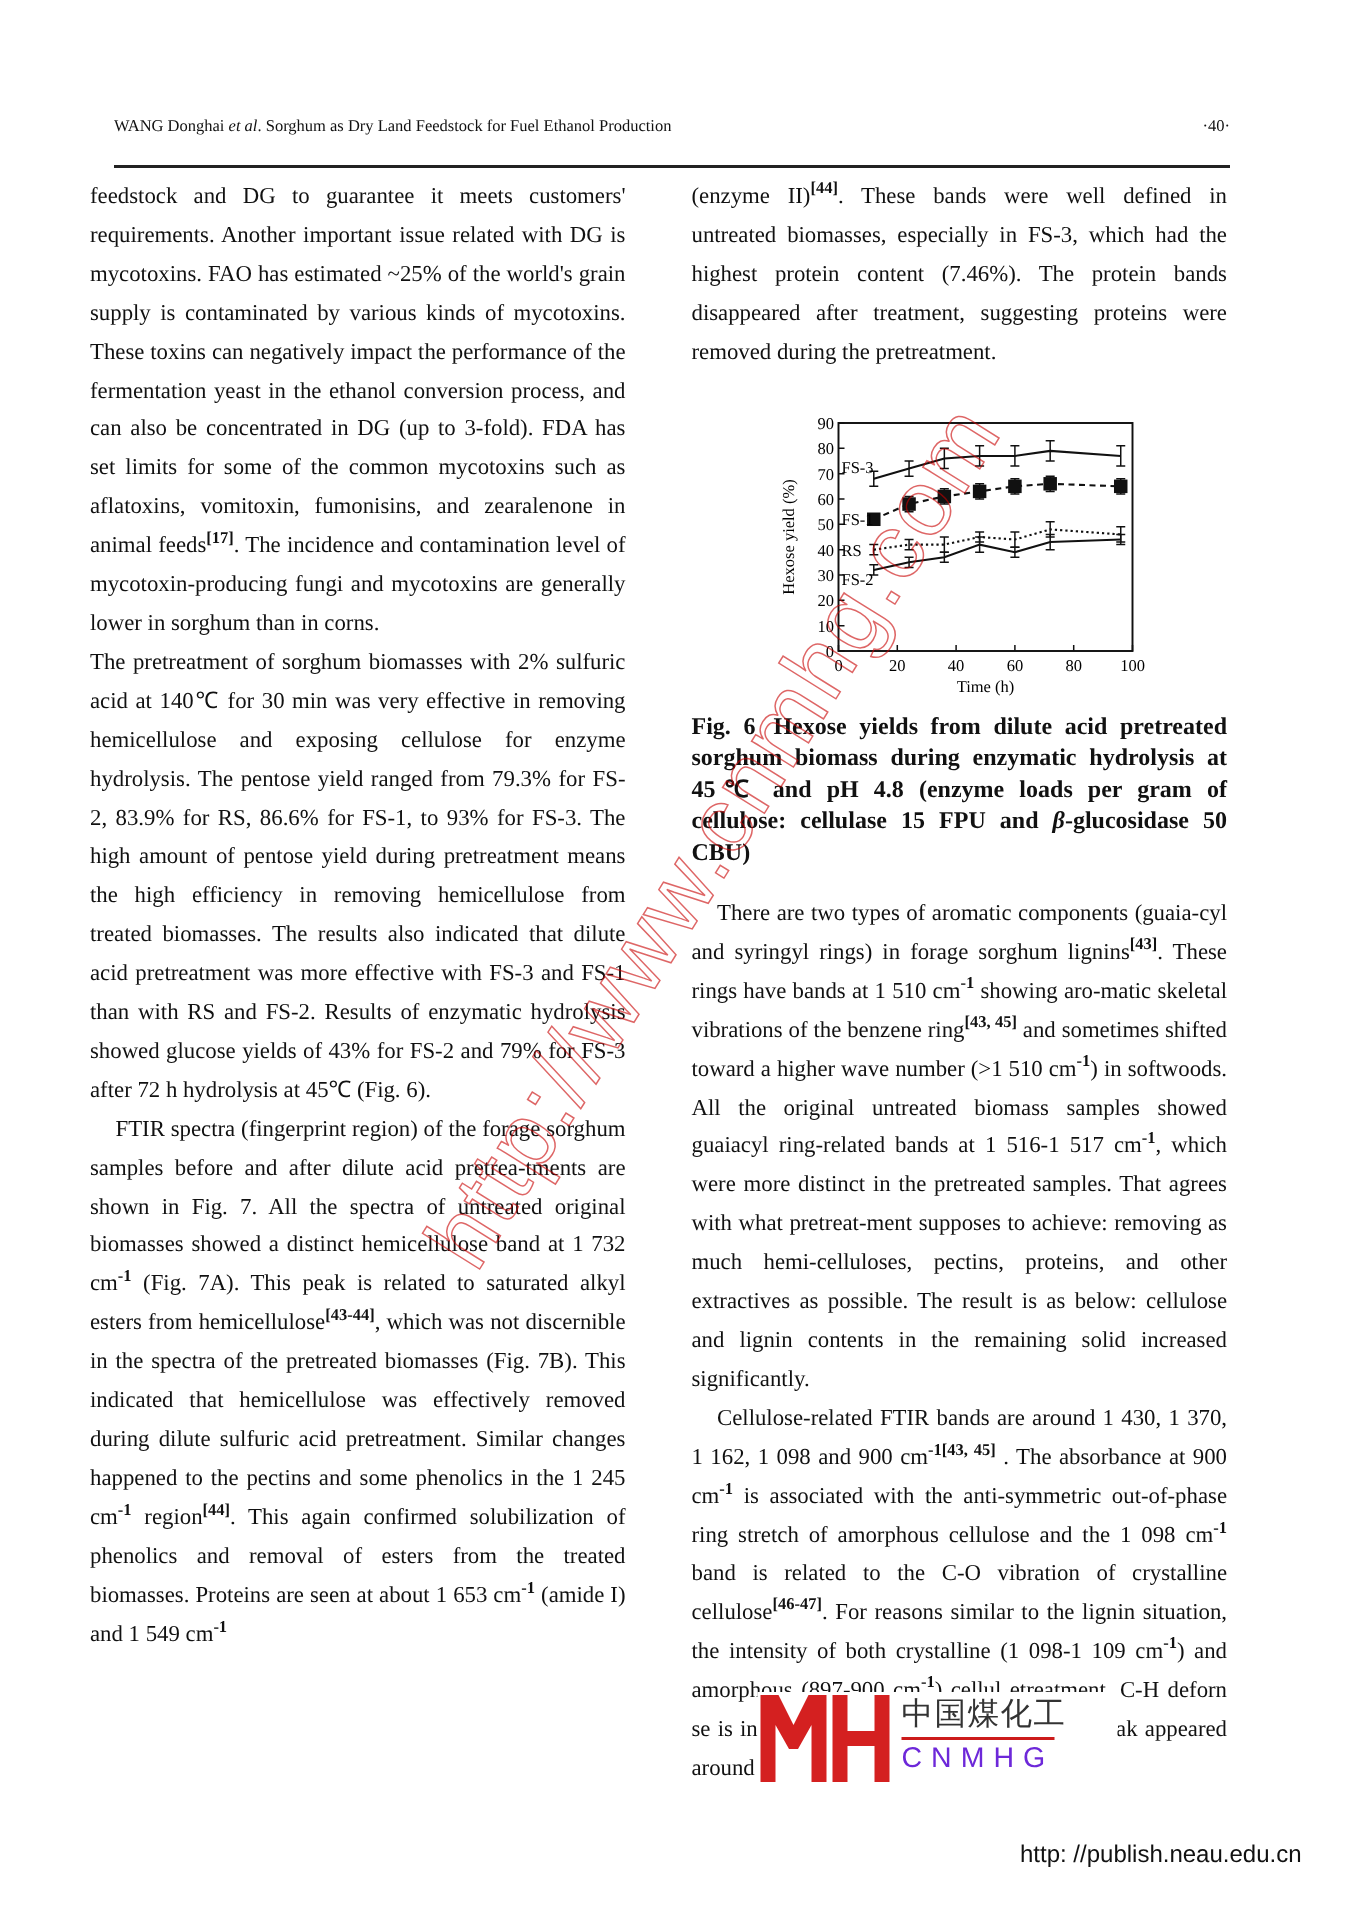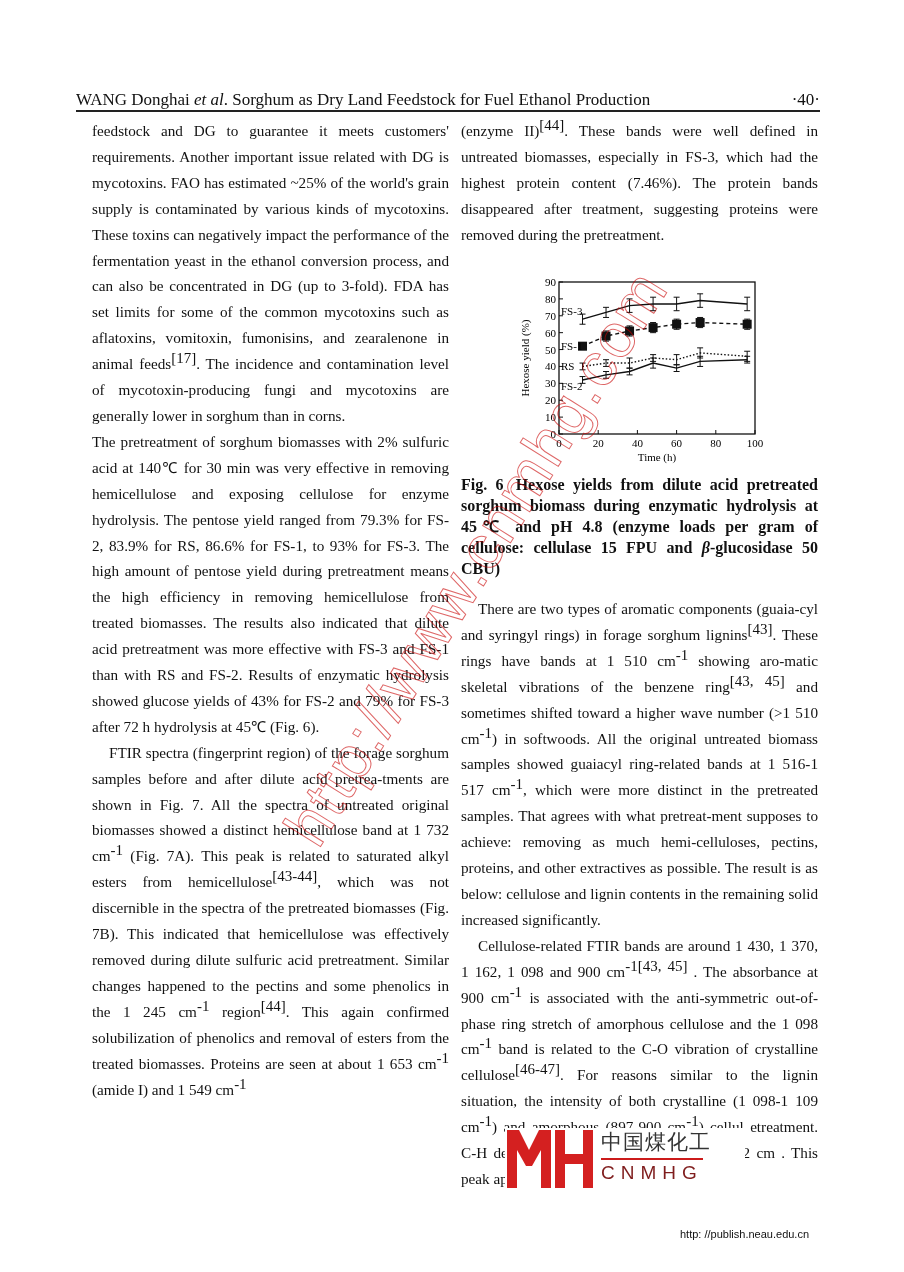--- a/index.html
+++ b/index.html
@@ -1,35 +1,35 @@
 <!DOCTYPE html>
 <html><head>
 <meta charset="utf-8">
 <style>
   html, body { margin:0; padding:0; background:#ffffff; }
   body { width:904px; height:1272px; position:relative; overflow:hidden; font-family:"Liberation Serif", serif; color:#111; }
-  .header { position:absolute; left:76px; top:90px; width:744px; font-size:17px; display:flex; justify-content:space-between; }
+  .header { position:absolute; left:76px; top:78px; width:744px; font-size:11px; display:flex; justify-content:space-between; }
   .header-rule { position:absolute; left:76px; top:110px; width:744px; height:2px; background:#222; }
   .col { position:absolute; font-size:15.2px; line-height:25.9px; text-align:justify; }
   .col p { margin:0; }
-  .left { left:92px; top:118px; width:357px; }
+  .left { left:60px; top:118px; width:357px; }
   .right { left:461px; top:118px; width:357px; }
   .indent { text-indent:17px; }
   .heading { font-family:"Liberation Sans", sans-serif; font-weight:bold; font-size:15px; margin-top:30px !important; line-height:22px; }
-  sup { font-size:15px; line-height:0; vertical-align:super; }
+  sup { font-size:11px; line-height:0; vertical-align:super;font-weight:bold; }
   .figure { position:absolute; left:513px; top:270px; width:260px; height:200px; }
   .caption { position:absolute; left:461px; top:474px; width:357px; font-size:16px; line-height:21px; font-weight:bold; text-align:justify; }
   .caption .fig-no { margin-right:12px; }
-  .footer-url { position:absolute; left:680px; top:1228px; font-family:"Liberation Sans", sans-serif; font-size:11px;text-align:right; }
+  .footer-url { position:absolute; left:680px; top:1228px; font-family:"Liberation Sans", sans-serif; font-size:16px;text-align:right; }
   .wm-text { position:absolute; left:270px; top:820px; transform:rotate(-58deg); transform-origin:left top; color:rgba(210,20,20,0.75); font-family:"Liberation Sans", sans-serif; font-size:62px; letter-spacing:2px; white-space:nowrap; pointer-events:none; -webkit-text-stroke:1px rgba(200,0,0,0.6); color:transparent; }
   .logo { position:absolute; left:505px; top:1128px; width:240px; height:62px; background:#fff; }
   .logo-mark { position:absolute; left:0; top:0; width:90px; height:62px; }
   .logo-cn { position:absolute; left:96px; top:0; font-size:21px; color:#333; letter-spacing:1px; }
   .logo-bar { position:absolute; left:96px; top:30px; width:102px; height:2px; background:#cc1b1b; }
-  .logo-en { position:absolute; left:96px; top:34px; font-family:"Liberation Sans", sans-serif; font-size:19px; letter-spacing:6px; color:#7f1d1d; }
+  .logo-en { position:absolute; left:96px; top:34px; font-family:"Liberation Sans", sans-serif; font-size:19px; letter-spacing:6px; color:#6d28d9; }
 </style>
 </head>
 <body>
 
 <div class="header">
   <span><span>WANG Donghai</span> <i>et al</i><span>. Sorghum as Dry Land Feedstock for Fuel Ethanol Production</span></span>
   <span>·40·</span>
 </div>
 <div class="header-rule"></div>
 

